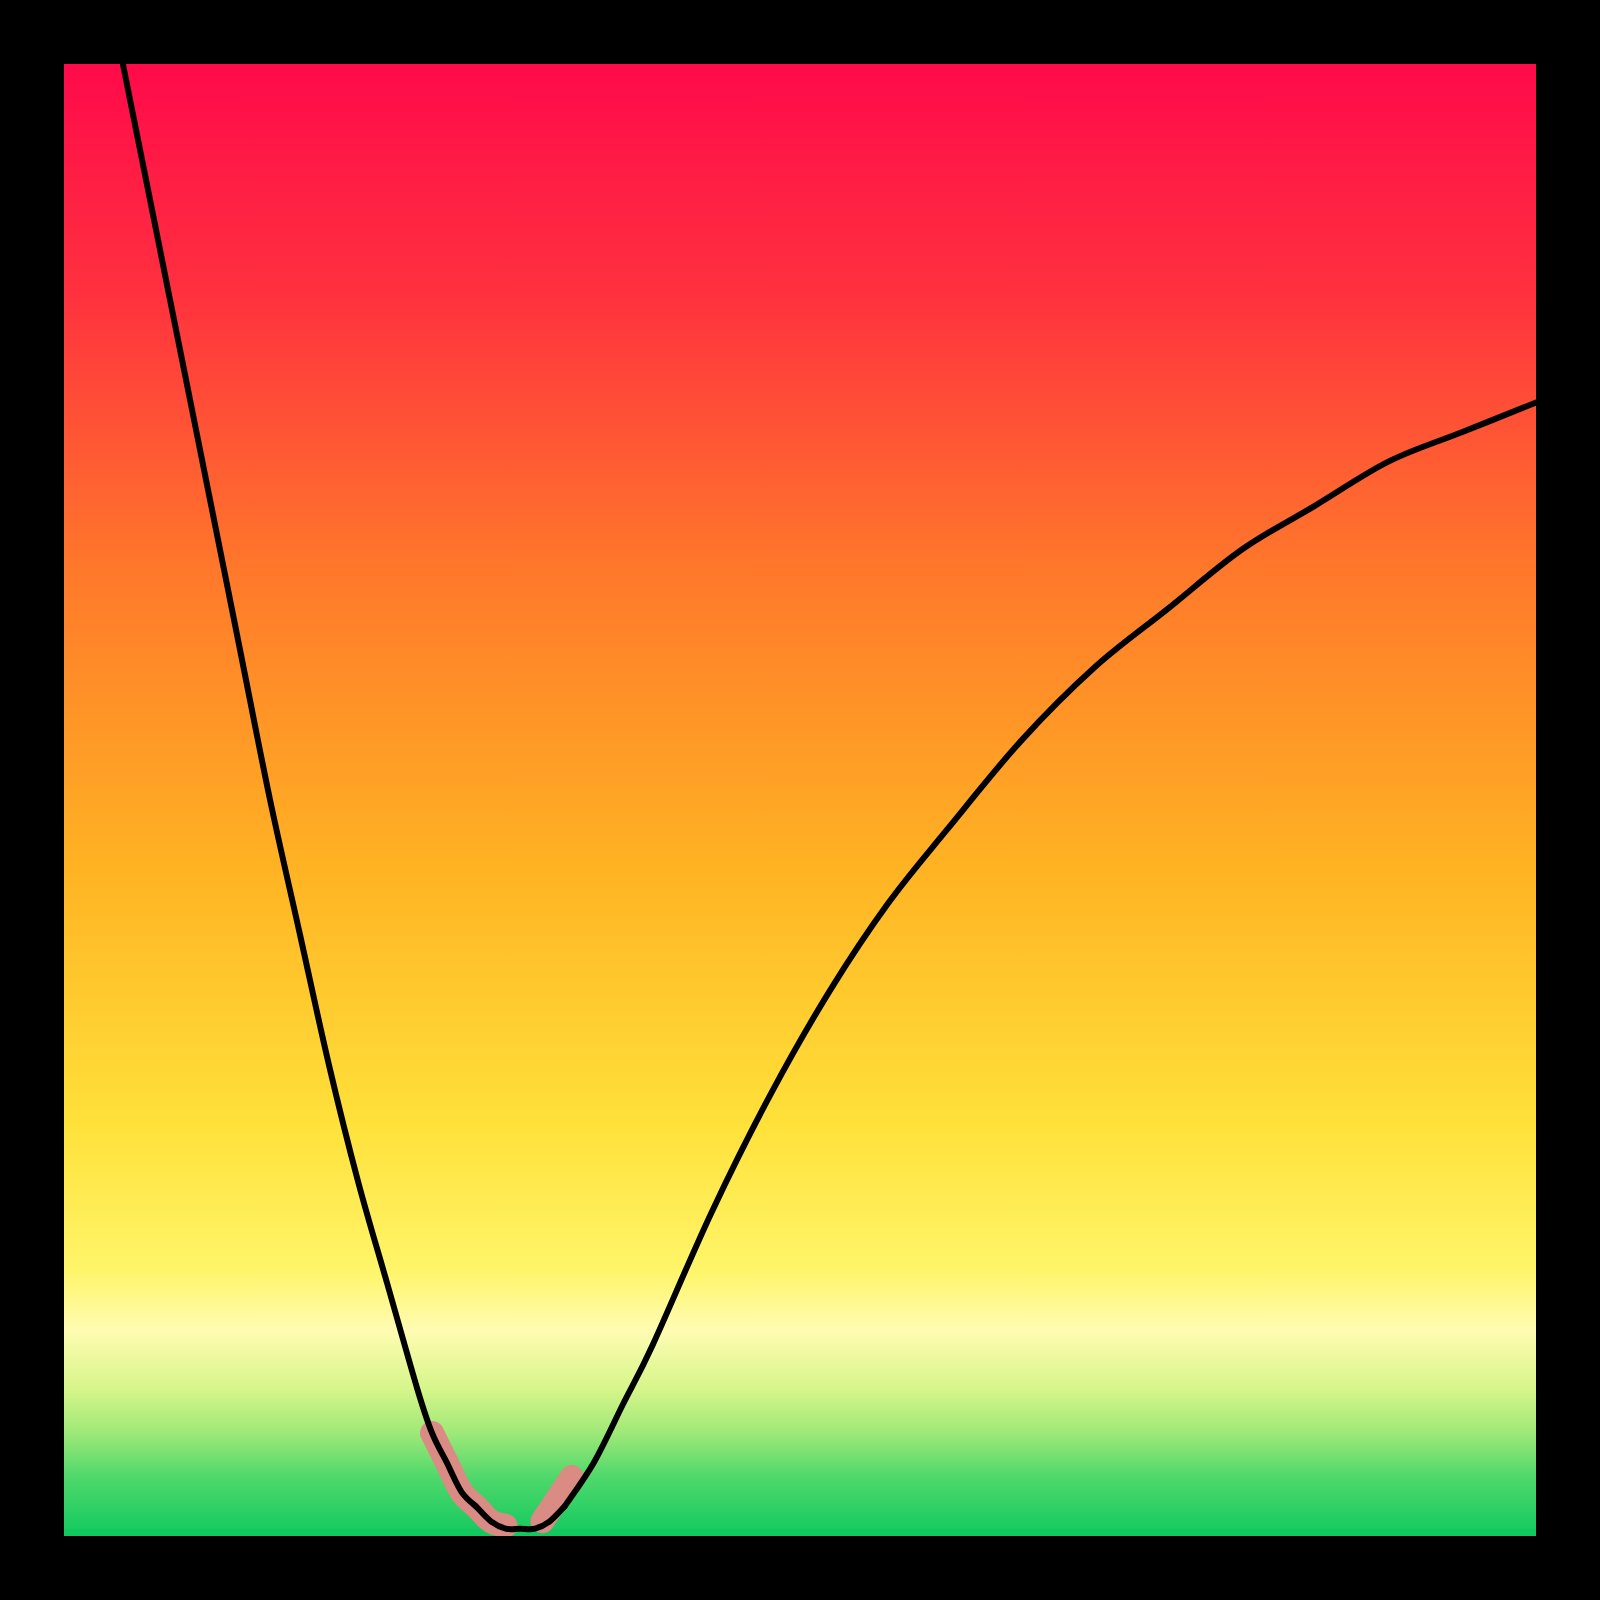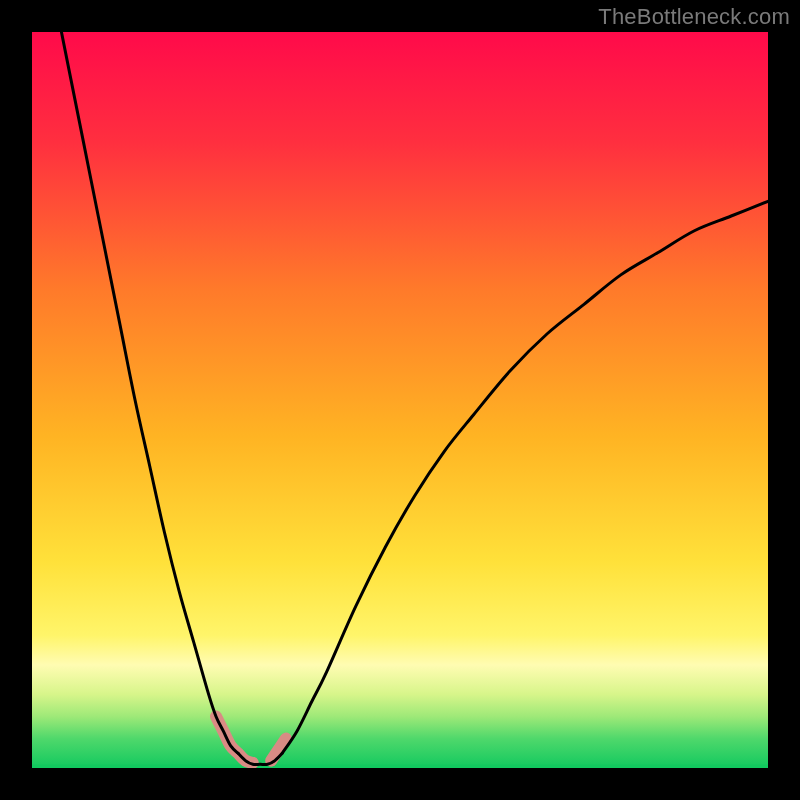--- a/index.html
+++ b/index.html
@@ -74,14 +74,13 @@
     </svg>
     <svg class="curves" viewBox="0 0 736 736" preserveAspectRatio="none">
       <path id="bottom-line" fill="none" d="M 0 734.5 L 736 734.5" stroke="#12c95f" stroke-width="4"></path>
       <path id="accent-left" fill="none" stroke-linecap="round" d="M 184 684.48 C 185.22666666666666 686.9333333333334, 188.90666666666667 694.2933333333334, 191.36 699.2 C 193.81333333333336 704.1066666666667, 196.2666666666667 710.24, 198.72000000000003 713.92 C 201.17333333333335 717.5999999999999, 203.6266666666667 718.8266666666666, 206.08 721.28 C 208.53333333333333 723.7333333333333, 210.98666666666668 727.0453333333334, 213.44 728.64 C 215.89333333333332 730.2346666666666, 219.57333333333332 730.48, 220.79999999999998 730.848" stroke="#d98b84" stroke-width="12"></path>
       <path id="accent-right" fill="none" stroke-linecap="round" d="M 239.20000000000002 728.64 C 240.42666666666668 726.8, 244.10666666666668 721.28, 246.56 717.6 C 249.01333333333332 713.9200000000001, 252.69333333333333 708.4, 253.92 706.56" stroke="#d98b84" stroke-width="12"></path>
       <path id="valley" fill="none" stroke-linecap="round" d="M 206.08 721.28 C 207.30666666666667 722.5066666666667, 210.98666666666668 726.8, 213.44 728.64 C 215.89333333333332 730.48, 218.34666666666664 731.7066666666667, 220.79999999999998 732.32 C 223.25333333333333 732.9333333333334, 225.70666666666665 732.32, 228.16 732.32 C 230.61333333333334 732.32, 233.06666666666666 732.9333333333334, 235.52 732.32 C 237.97333333333336 731.7066666666667, 240.42666666666668 730.48, 242.88000000000002 728.64 C 245.33333333333337 726.8, 249.01333333333335 722.5066666666667, 250.24 721.28" stroke="#000000" stroke-width="3"></path>
       <path id="left-branch" fill="none" stroke-linecap="round" d="M 29.44 0 C 31.893333333333334 12.266666666666671, 39.25333333333333 49.066666666666706, 44.16 73.60000000000002 C 49.06666666666666 98.13333333333334, 53.973333333333336 122.66666666666659, 58.88 147.19999999999993 C 63.78666666666667 171.73333333333326, 68.69333333333334 196.2666666666667, 73.60000000000001 220.80000000000007 C 78.50666666666667 245.33333333333343, 83.41333333333333 269.86666666666673, 88.32 294.40000000000003 C 93.22666666666666 318.93333333333334, 98.13333333333334 344.6933333333333, 103.04 368 C 107.94666666666667 391.3066666666667, 112.85333333333334 412.16, 117.76 434.24 C 122.66666666666667 456.32, 127.57333333333332 479.62666666666667, 132.48 500.48 C 137.38666666666666 521.3333333333334, 142.29333333333335 540.96, 147.20000000000002 559.36 C 152.10666666666668 577.76, 157.01333333333332 593.7066666666667, 161.92 610.88 C 166.82666666666665 628.0533333333333, 172.95999999999998 650.1333333333333, 176.64 662.4 C 180.32 674.6666666666666, 181.54666666666665 678.3466666666667, 184 684.48 C 186.45333333333335 690.6133333333333, 188.90666666666667 694.2933333333334, 191.36 699.2 C 193.81333333333336 704.1066666666667, 196.2666666666667 710.24, 198.72000000000003 713.92 C 201.17333333333335 717.5999999999999, 204.85333333333335 720.0533333333333, 206.08 721.28" stroke="#000000" stroke-width="3"></path>
       <path id="right-branch" fill="none" stroke-linecap="round" d="M 250.24 721.28 C 252.69333333333333 717.6, 260.0533333333333 707.7866666666667, 264.96 699.2 C 269.8666666666667 690.6133333333333, 274.7733333333333 679.5733333333334, 279.68 669.76 C 284.5866666666667 659.9466666666666, 287.04 656.2666666666667, 294.40000000000003 640.3199999999999 C 301.76000000000005 624.3733333333332, 314.02666666666664 594.9333333333334, 323.84 574.08 C 333.6533333333333 553.2266666666667, 343.46666666666664 533.6, 353.28 515.2 C 363.0933333333333 496.80000000000007, 372.9066666666667 479.62666666666667, 382.72 463.68 C 392.53333333333336 447.73333333333335, 402.3466666666667 433.0133333333333, 412.16 419.52 C 421.97333333333336 406.02666666666664, 430.55999999999995 396.21333333333337, 441.59999999999997 382.72 C 452.64 369.2266666666667, 466.1333333333334 352.0533333333333, 478.40000000000003 338.55999999999995 C 490.6666666666667 325.0666666666666, 502.9333333333333 312.80000000000007, 515.1999999999999 301.76000000000005 C 527.4666666666666 290.72, 539.7333333333333 282.1333333333333, 552 272.32 C 564.2666666666667 262.50666666666666, 576.5333333333334 251.46666666666664, 588.8000000000001 242.88 C 601.0666666666667 234.29333333333335, 613.3333333333334 228.16000000000005, 625.6 220.80000000000007 C 637.8666666666667 213.44000000000008, 650.1333333333333 204.85333333333338, 662.4 198.72000000000003 C 674.6666666666666 192.58666666666667, 686.9333333333333 188.90666666666667, 699.1999999999999 184 C 711.4666666666666 179.09333333333333, 729.8666666666667 171.73333333333332, 736 169.27999999999997" stroke="#000000" stroke-width="3"></path>
     </svg>
   </div>
-  <div class="watermark">TheBottleneck.com</div>
 </div>
 
 </body></html>

